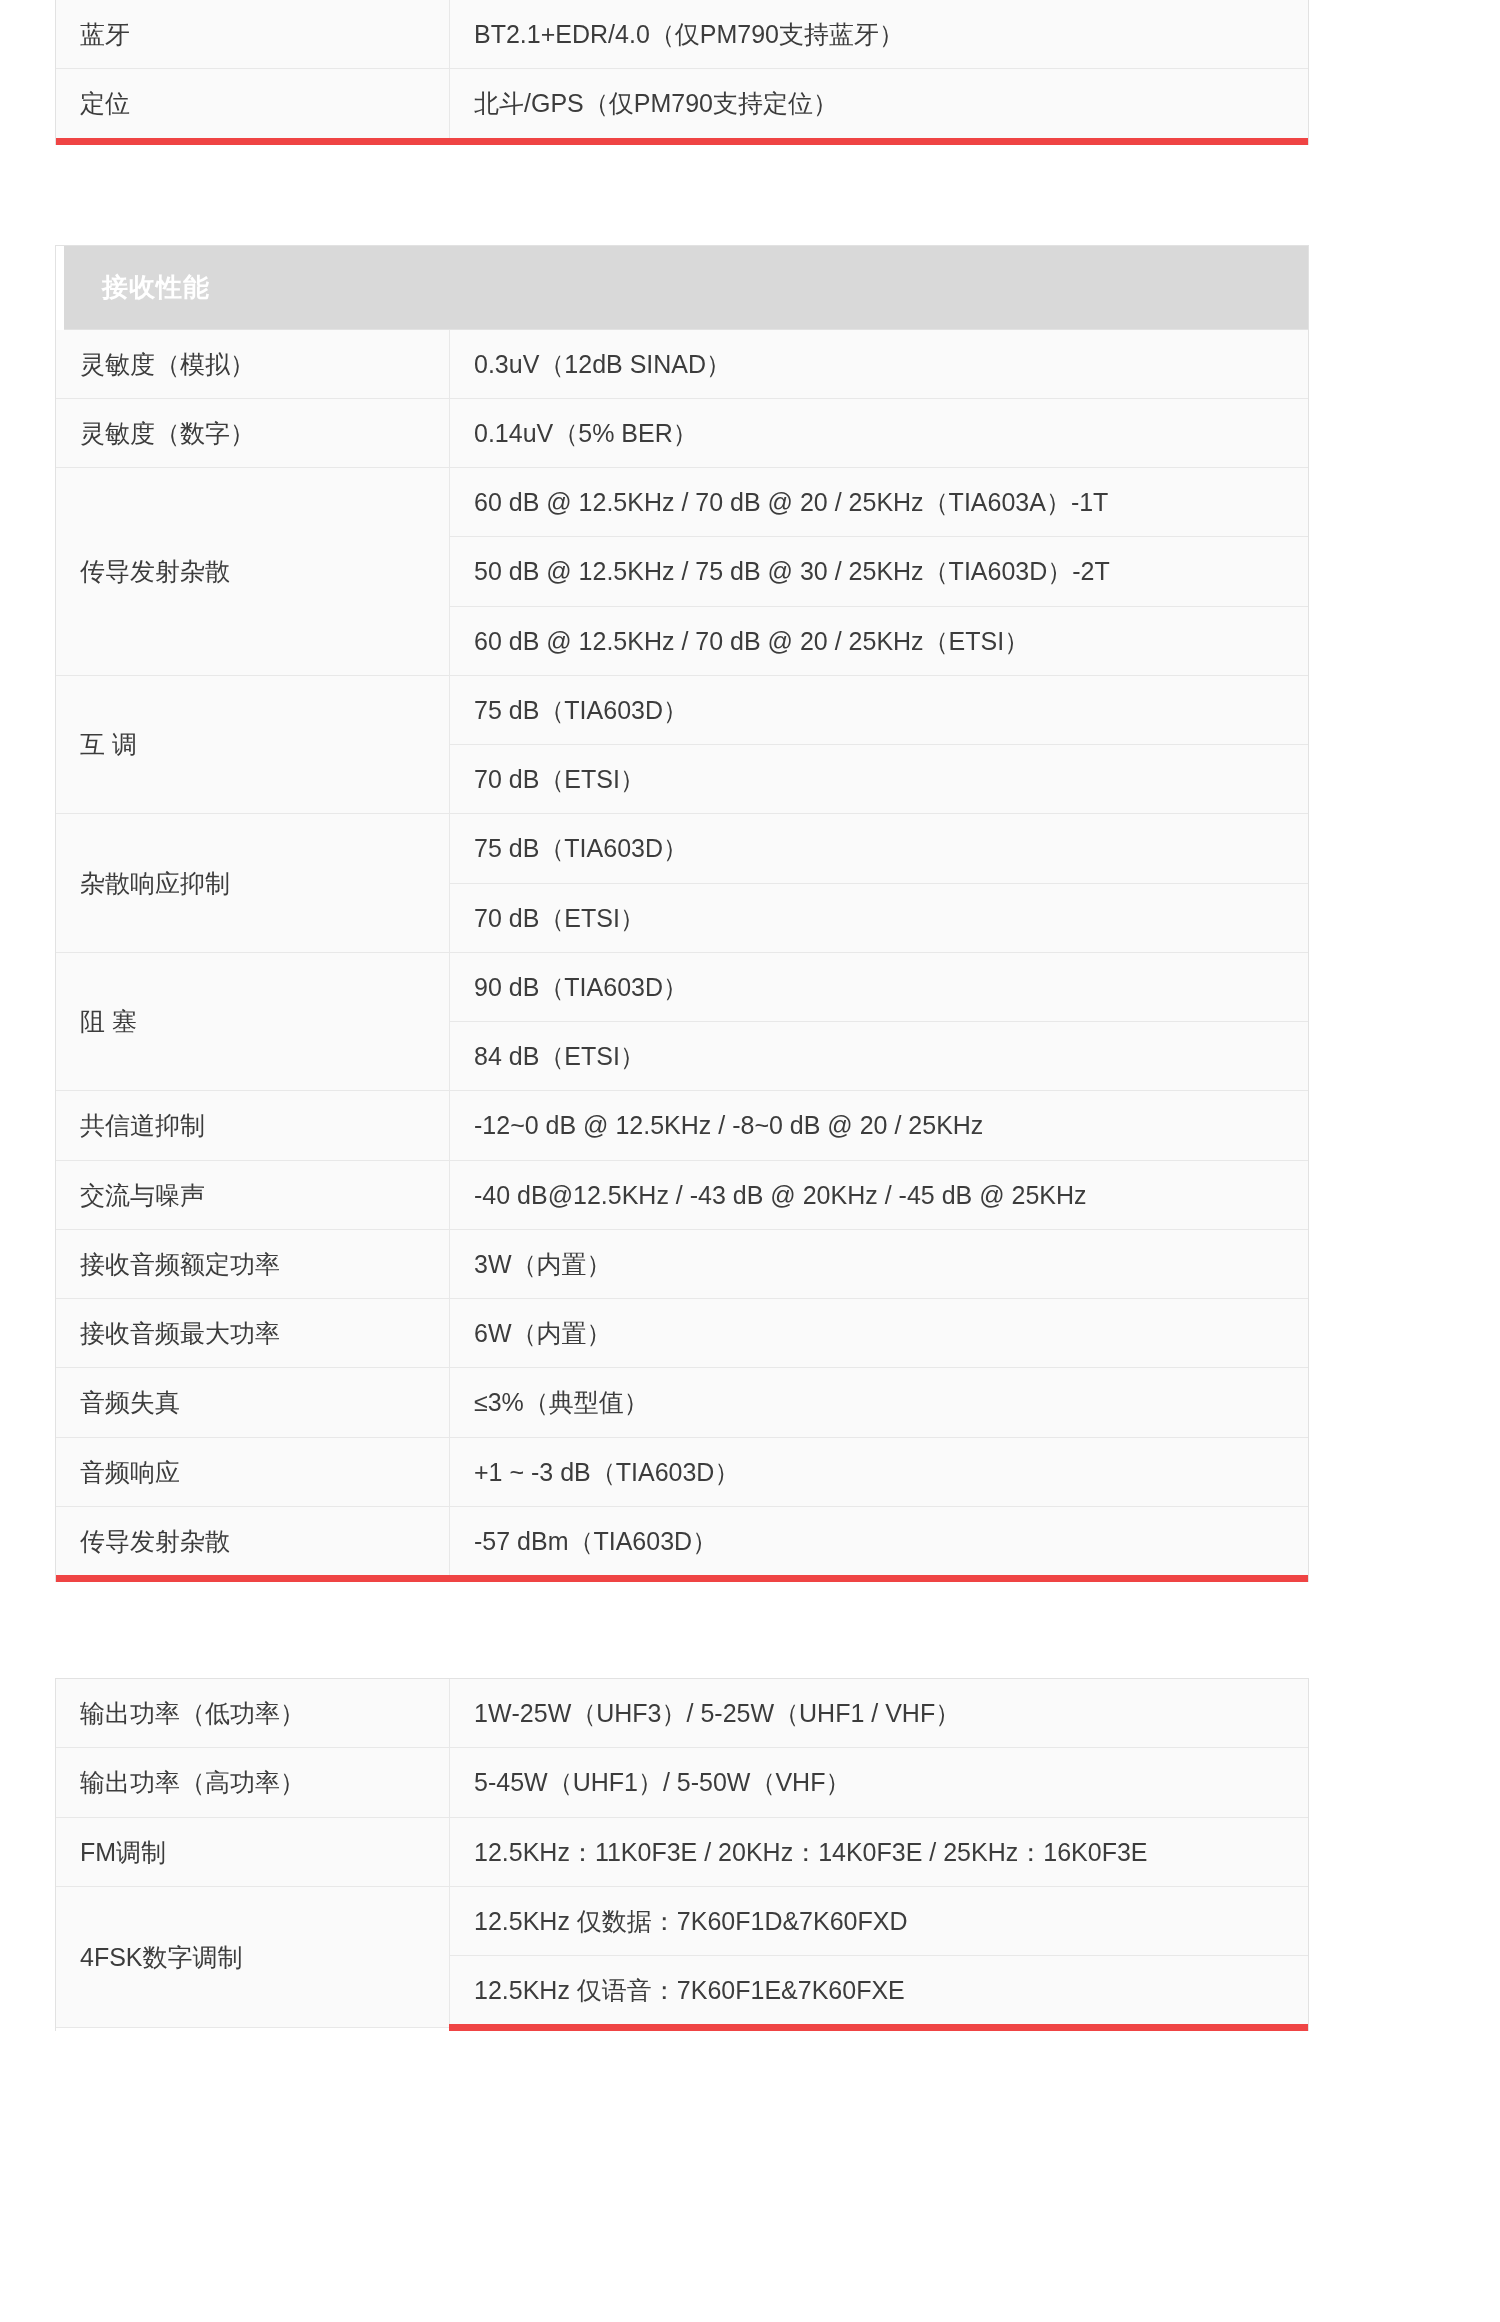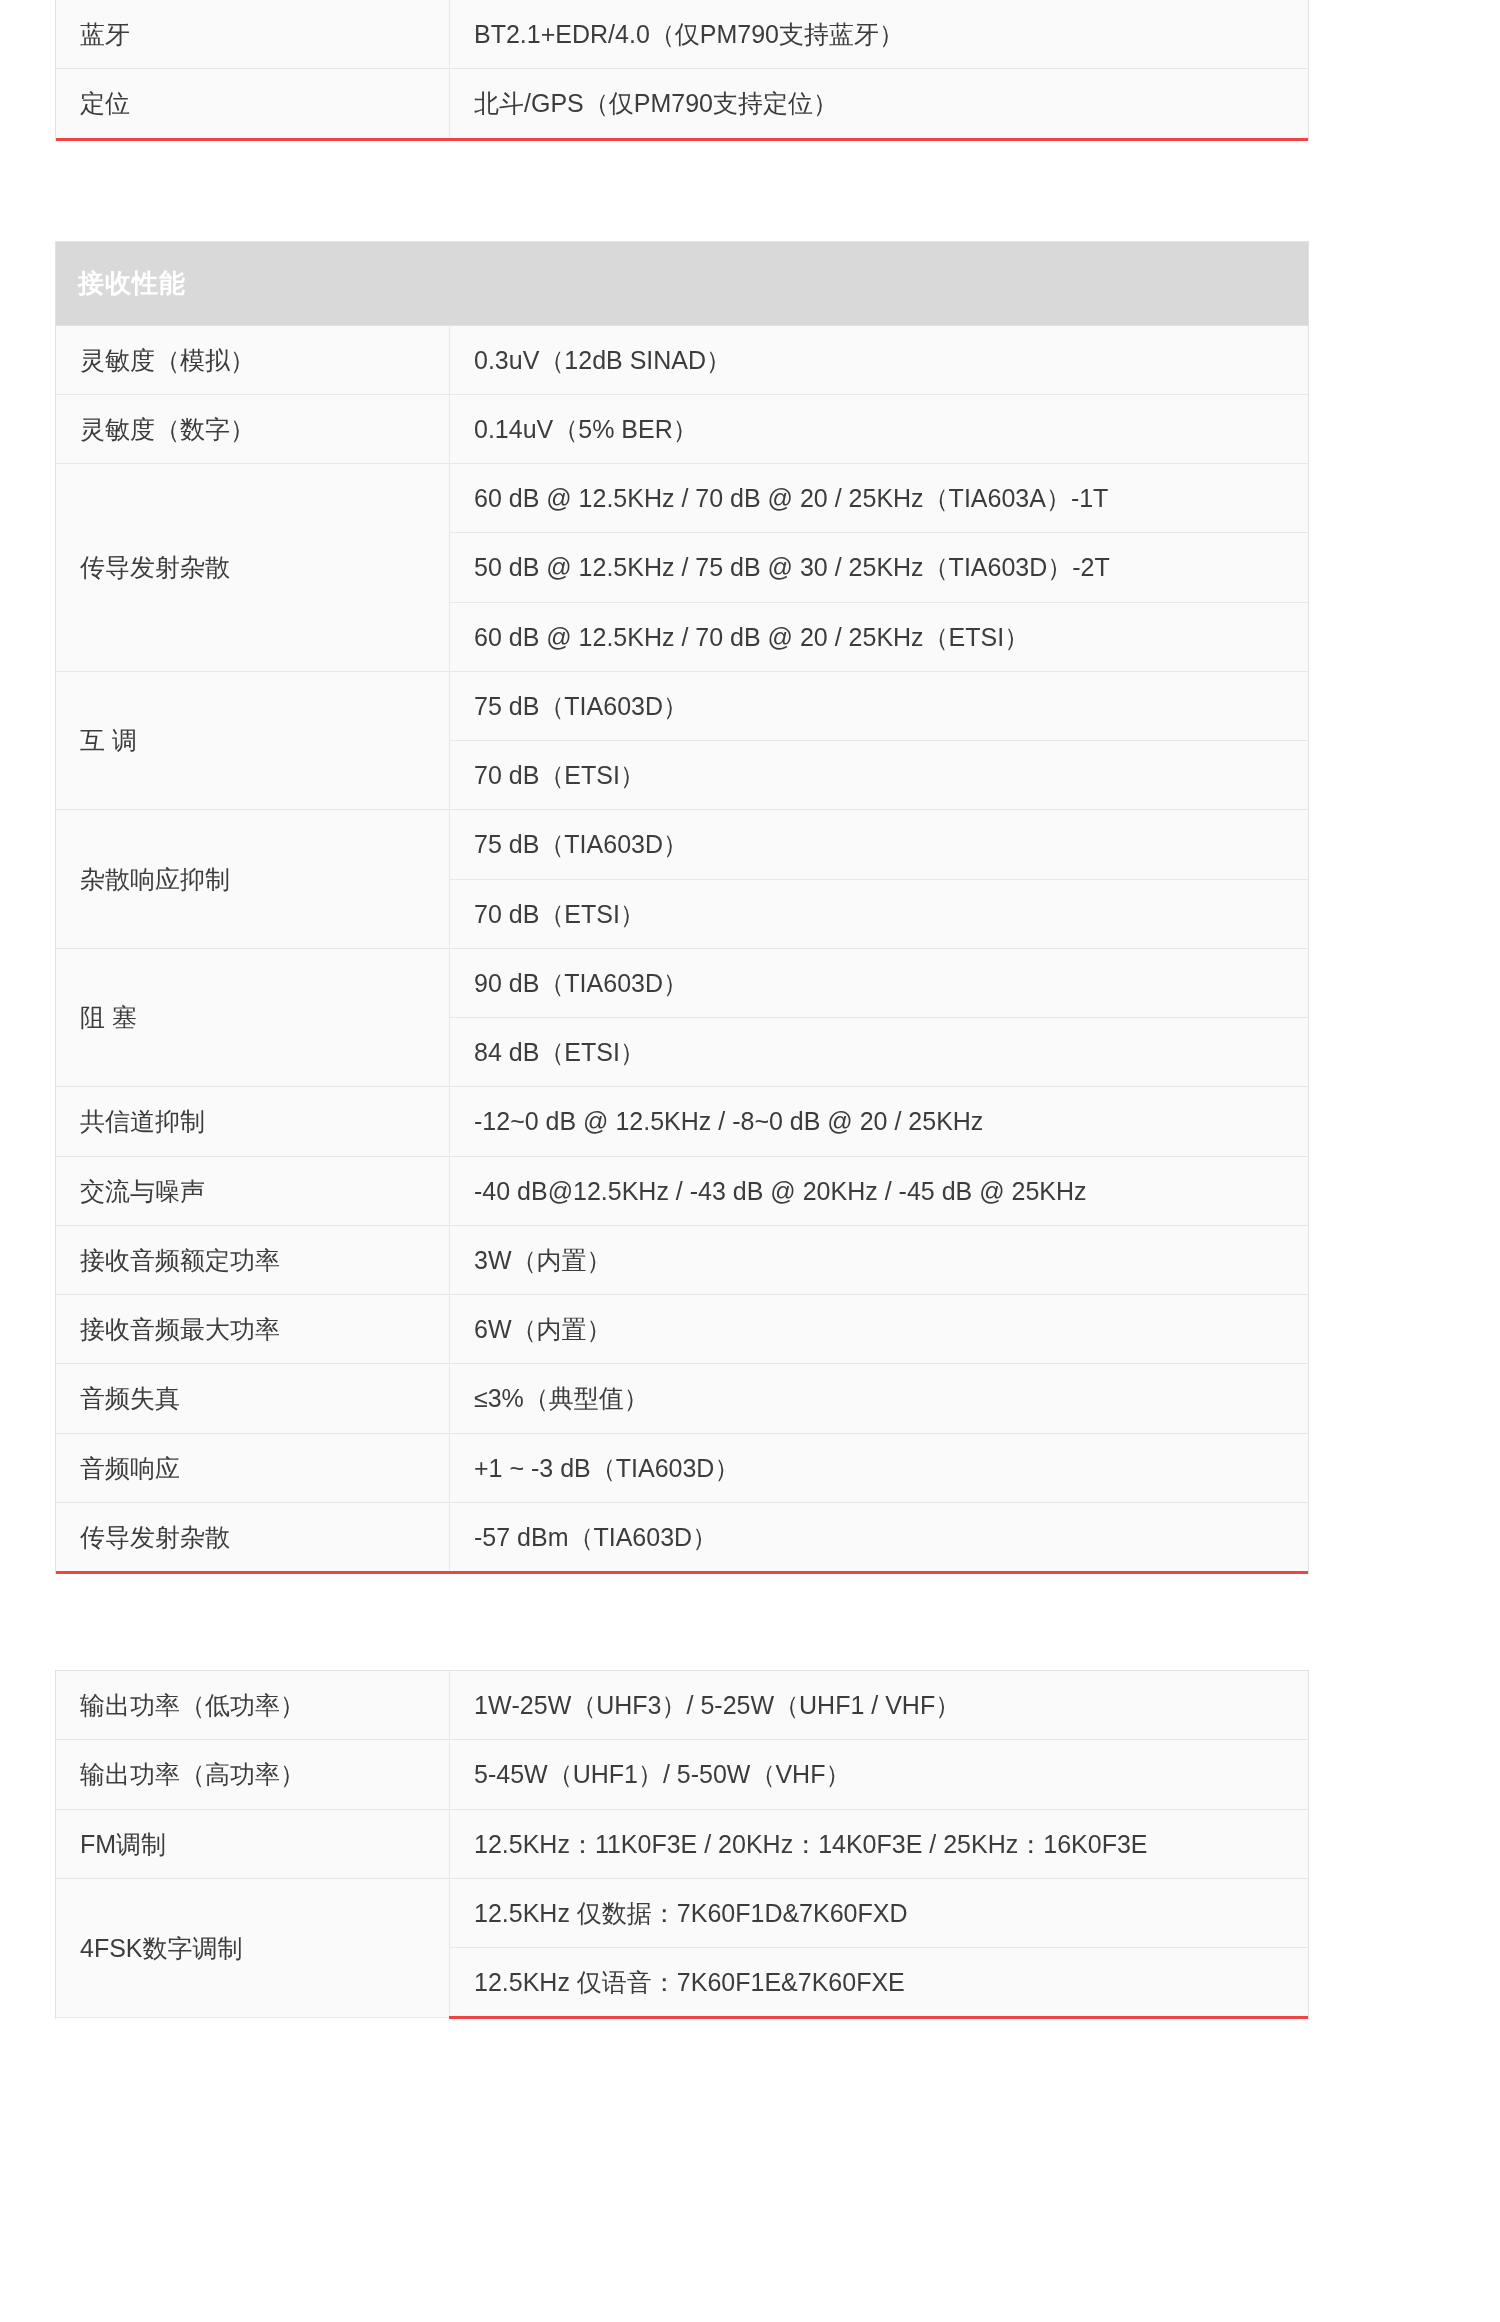--- a/index.html
+++ b/index.html
@@ -28,23 +28,24 @@
     border-top: none;
   }
   .block-gap-sm { height: 100px; }
   .block-gap-lg { height: 96px; }
 
   .block-header {
     background: #d9d9d9;
     color: #ffffff;
     font-size: 26px;
     font-weight: bold;
-    padding: 24px 24px 24px 22px;
+    padding: 24px 24px 24px 38px;
     border-bottom: 1px solid #e2e2e2;
     letter-spacing: 1px;
+    margin-left: 8px;
   }
   table.spec-table {
     width: 100%;
     border-collapse: collapse;
     table-layout: fixed;
   }
   table.spec-table td {
     border-bottom: 1px solid #e8e8e8;
     font-size: 25px;
     color: #3c3c3c;
@@ -56,21 +57,21 @@
   td.label-cell {
     width: 345px;
     background: #ffffff;
     border-right: 1px solid #e8e8e8;
     color: #3c3c3c;
   }
   td.value-cell {
     background: #fafafa;
   }
   tr:last-child td {
-    border-bottom: 3px solid #ef4444;
+    border-bottom: 7px solid #ef4444;
   }
 </style>
 </head>
 <body>
 
 <div class="page">
 
   <div class="spec-block block-partial">
     <table class="spec-table">
       <tbody>

